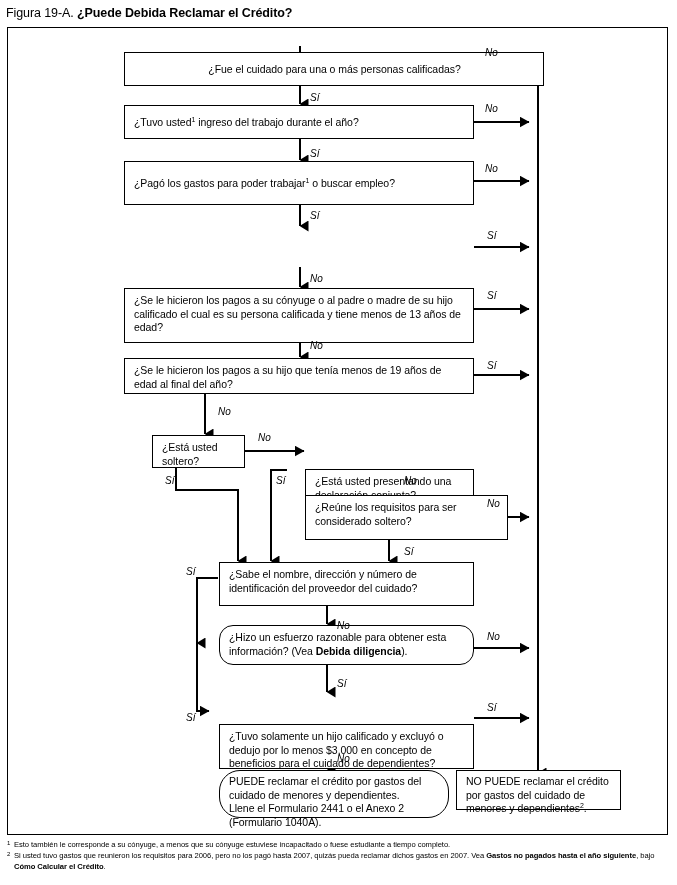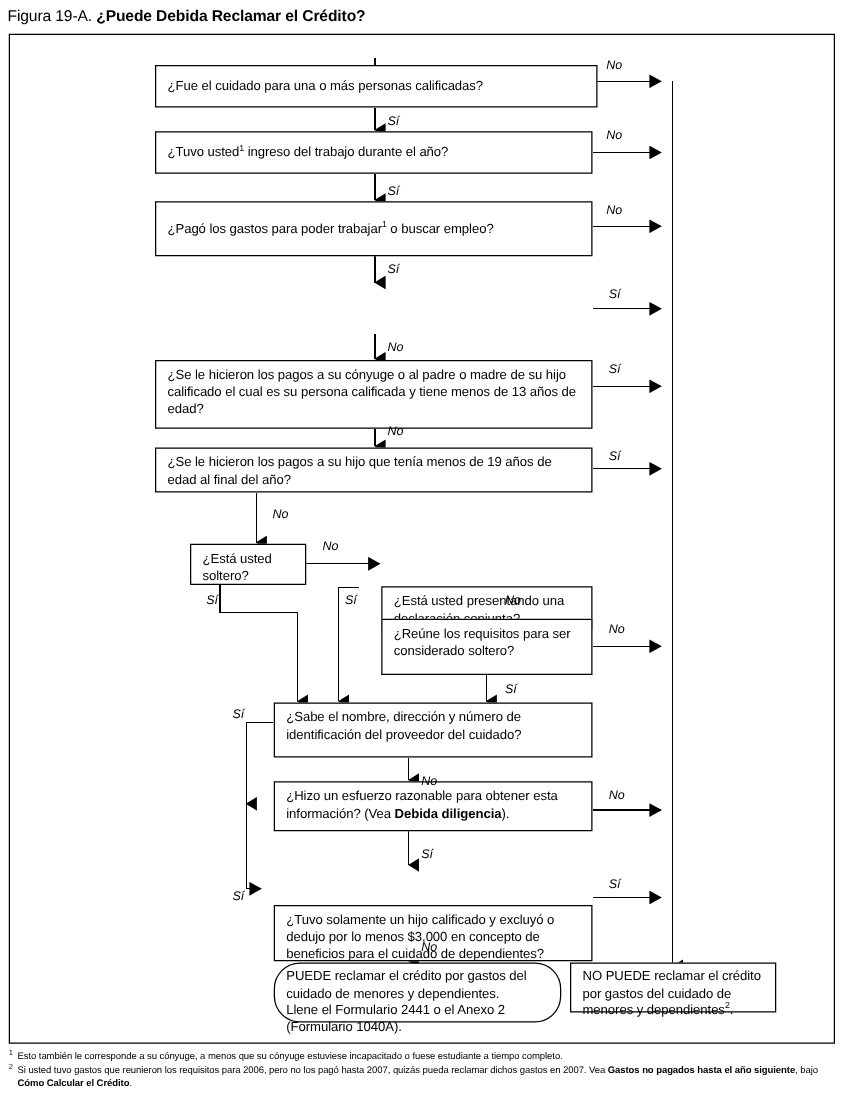--- a/index.html
+++ b/index.html
@@ -189,21 +189,21 @@
       <line x1="327" y1="606" x2="327" y2="624" marker-end="url(#arrDown)"></line>
 
       <line x1="327" y1="665" x2="327" y2="692" marker-end="url(#arrDown)"></line>
 
       <line x1="327" y1="748" x2="327" y2="769" marker-end="url(#arrDown)"></line>
 
     </g>
   </svg>
 
 
-  <div class="node vcenter" style="left:124px; top:52px; width:354px; height:34px;">
+  <div class="node vcenter" style="left:124px; top:52px; width:420px; height:34px;justify-content:center;">
     <span>¿Fue el cuidado para una o más personas calificadas?</span>
   </div>
 
   <div class="node vcenter" style="left:124px; top:105px; width:350px; height:34px;">
     <span><span>¿Tuvo usted</span><span class="sup">1</span><span> ingreso del trabajo durante el año?</span></span>
   </div>
 
   <div class="node vcenter" style="left:124px; top:161px; width:350px; height:44px;">
     <span><span>¿Pagó los gastos para poder trabajar</span><span class="sup">1</span><span> o buscar empleo?</span></span>
   </div>
@@ -218,29 +218,29 @@
   </div>
 
   <div class="node" style="left:152px; top:435px; width:93px; height:33px;">
     <span>¿Está usted soltero?</span>
   </div>
 
   <div class="node" style="left:305px; top:435px; width:169px; height:35px;margin-top:34px;">
     <span>¿Está usted presentando una declaración conjunta?</span>
   </div>
 
-  <div class="node" style="left:305px; top:495px; width:169px; height:45px;">
+  <div class="node" style="left:305px; top:495px; width:203px; height:45px;">
     <span>¿Reúne los requisitos para ser considerado soltero?</span>
   </div>
 
   <div class="node" style="left:219px; top:562px; width:255px; height:44px;">
     <span>¿Sabe el nombre, dirección y número de identificación del proveedor del cuidado?</span>
   </div>
 
-  <div class="node" style="left:219px; top:625px; width:255px; height:40px;">
+  <div class="node" style="left:219px; top:625px; width:255px; height:40px;border-radius:14px;">
     <span><span>¿Hizo un esfuerzo razonable para obtener esta información? (Vea </span><b>Debida diligencia</b><span>).</span></span>
   </div>
 
   <div class="node" style="left:219px; top:724px; width:255px; height:45px;">
     <span>¿Tuvo solamente un hijo calificado y excluyó o dedujo por lo menos $3,000 en concepto de beneficios para el cuidado de dependientes?</span>
   </div>
 
   <div class="node" style="left:219px; top:770px; width:230px; height:48px; padding-top:4px;border-radius:21px;">
     <div>PUEDE reclamar el crédito por gastos del cuidado de menores y dependientes.</div>
     <div>Llene el Formulario 2441 o el Anexo 2 (Formulario 1040A).</div>

